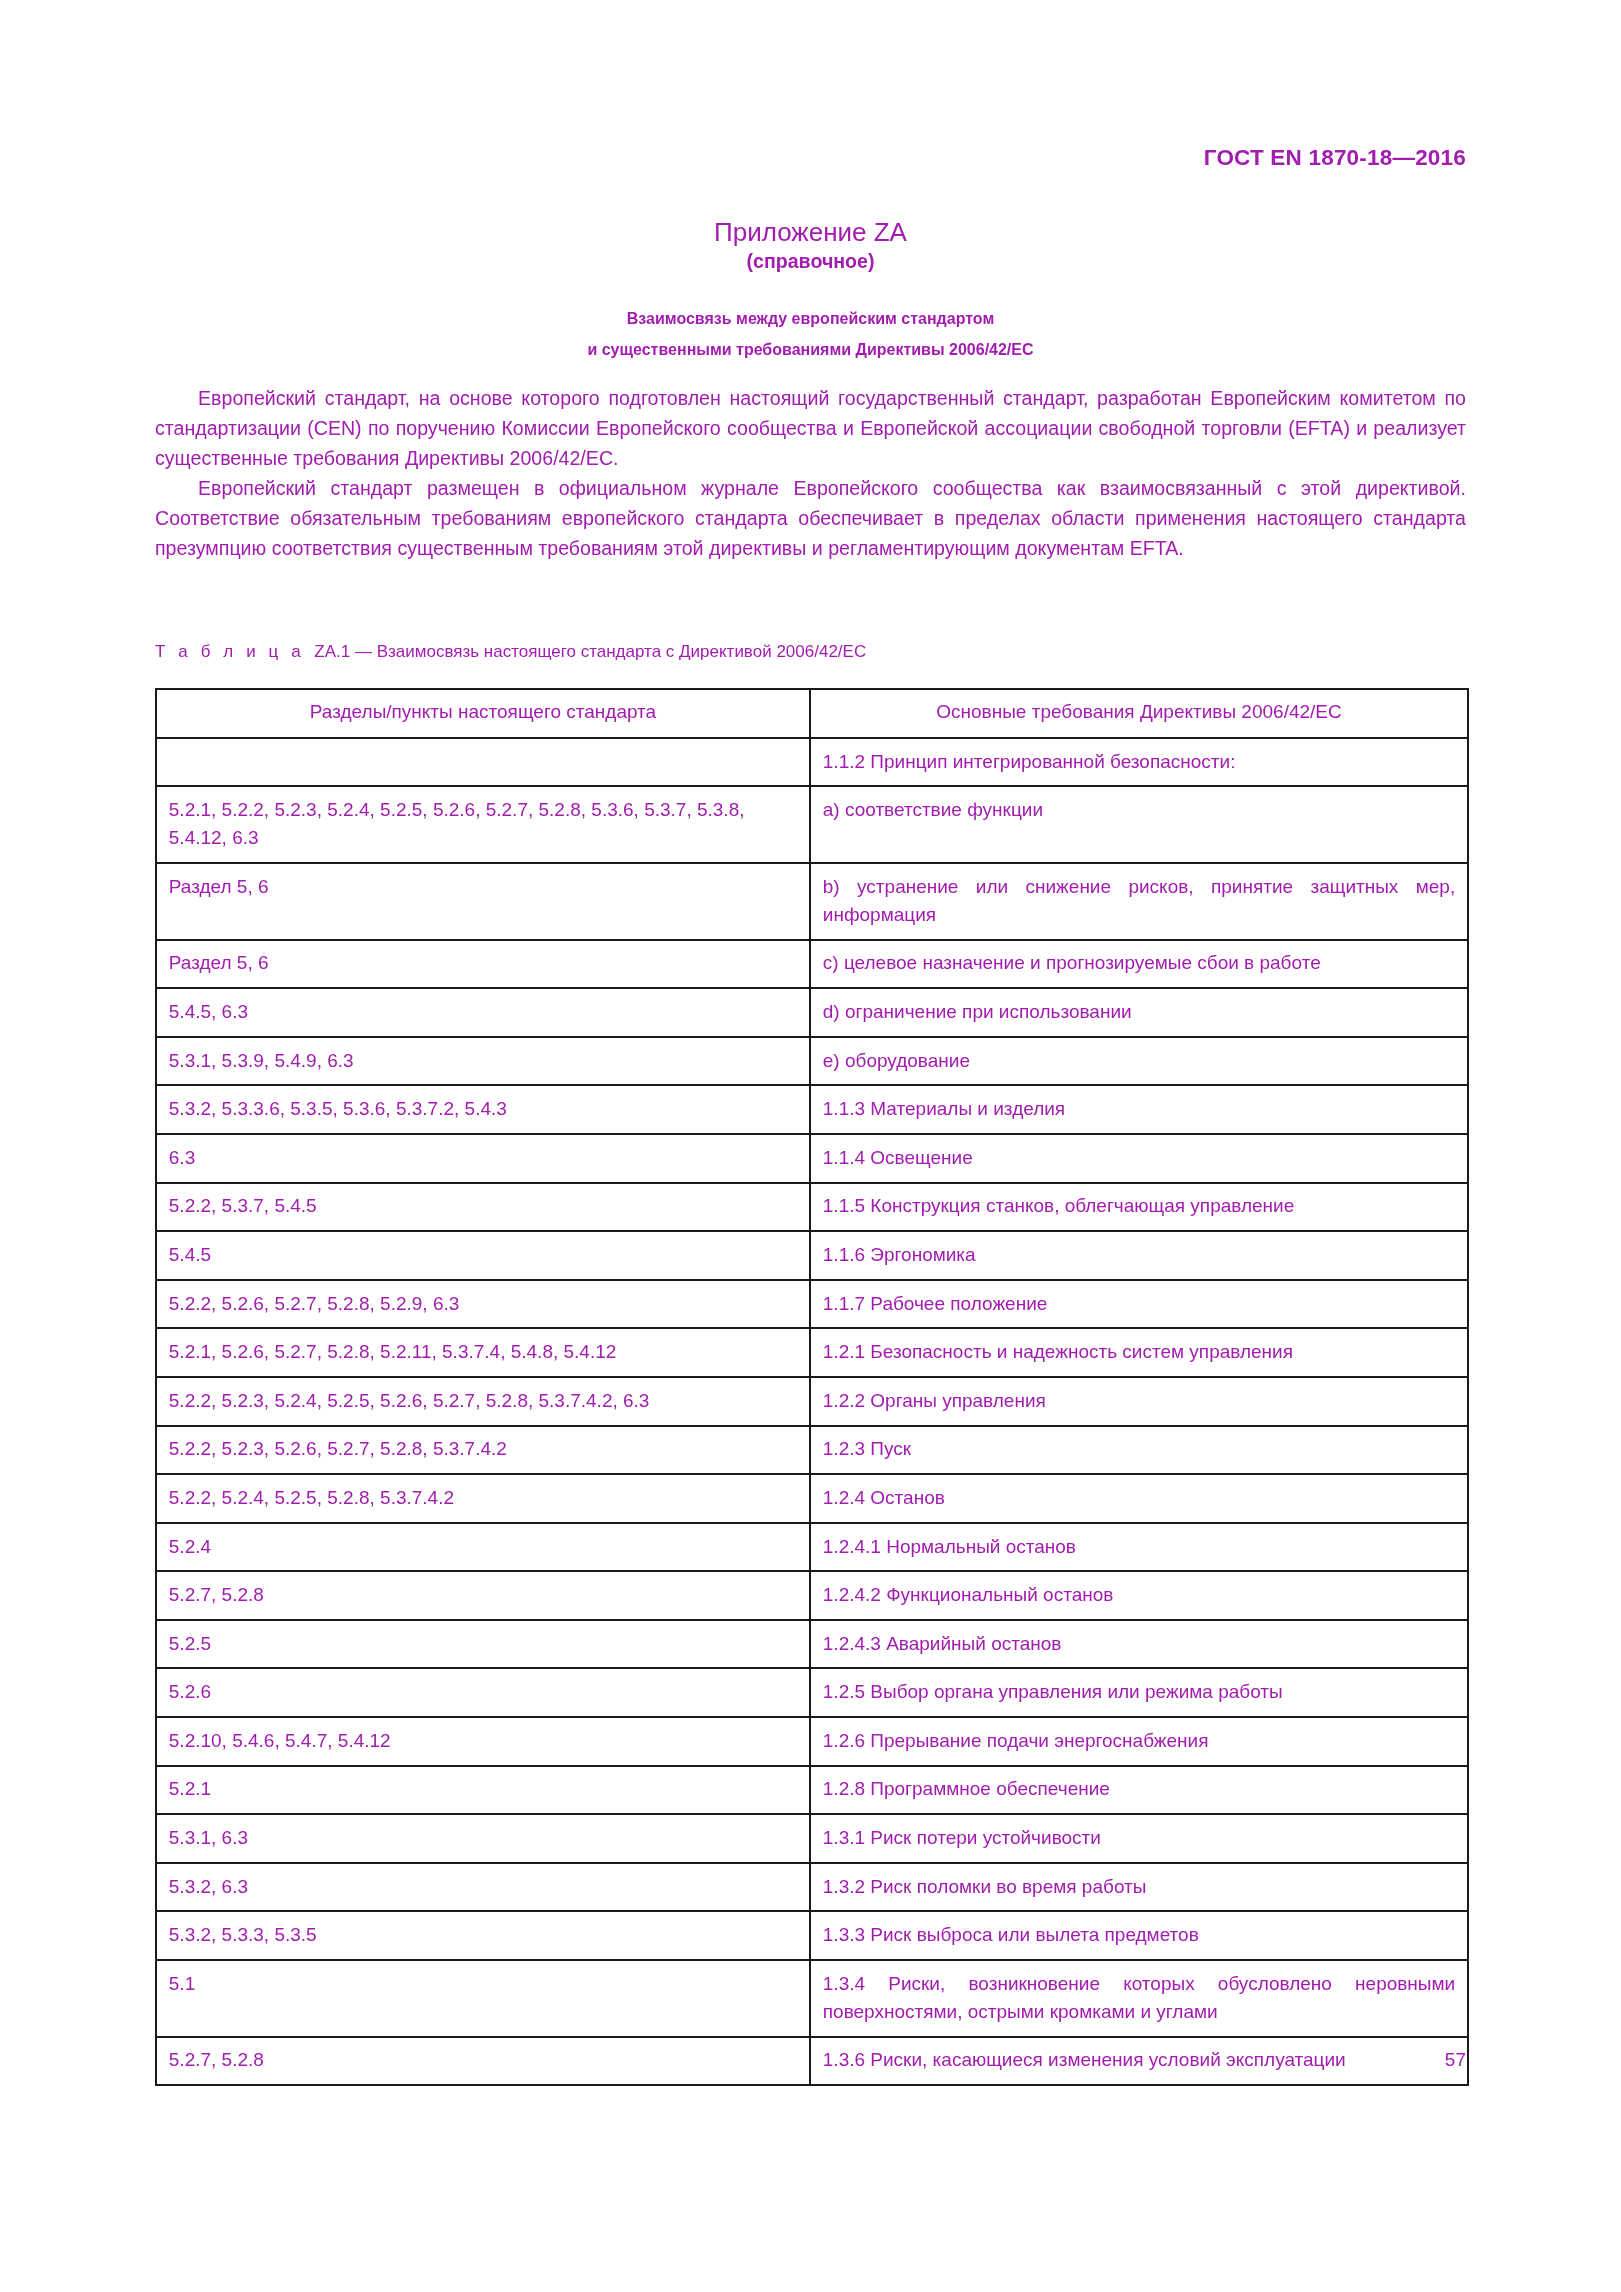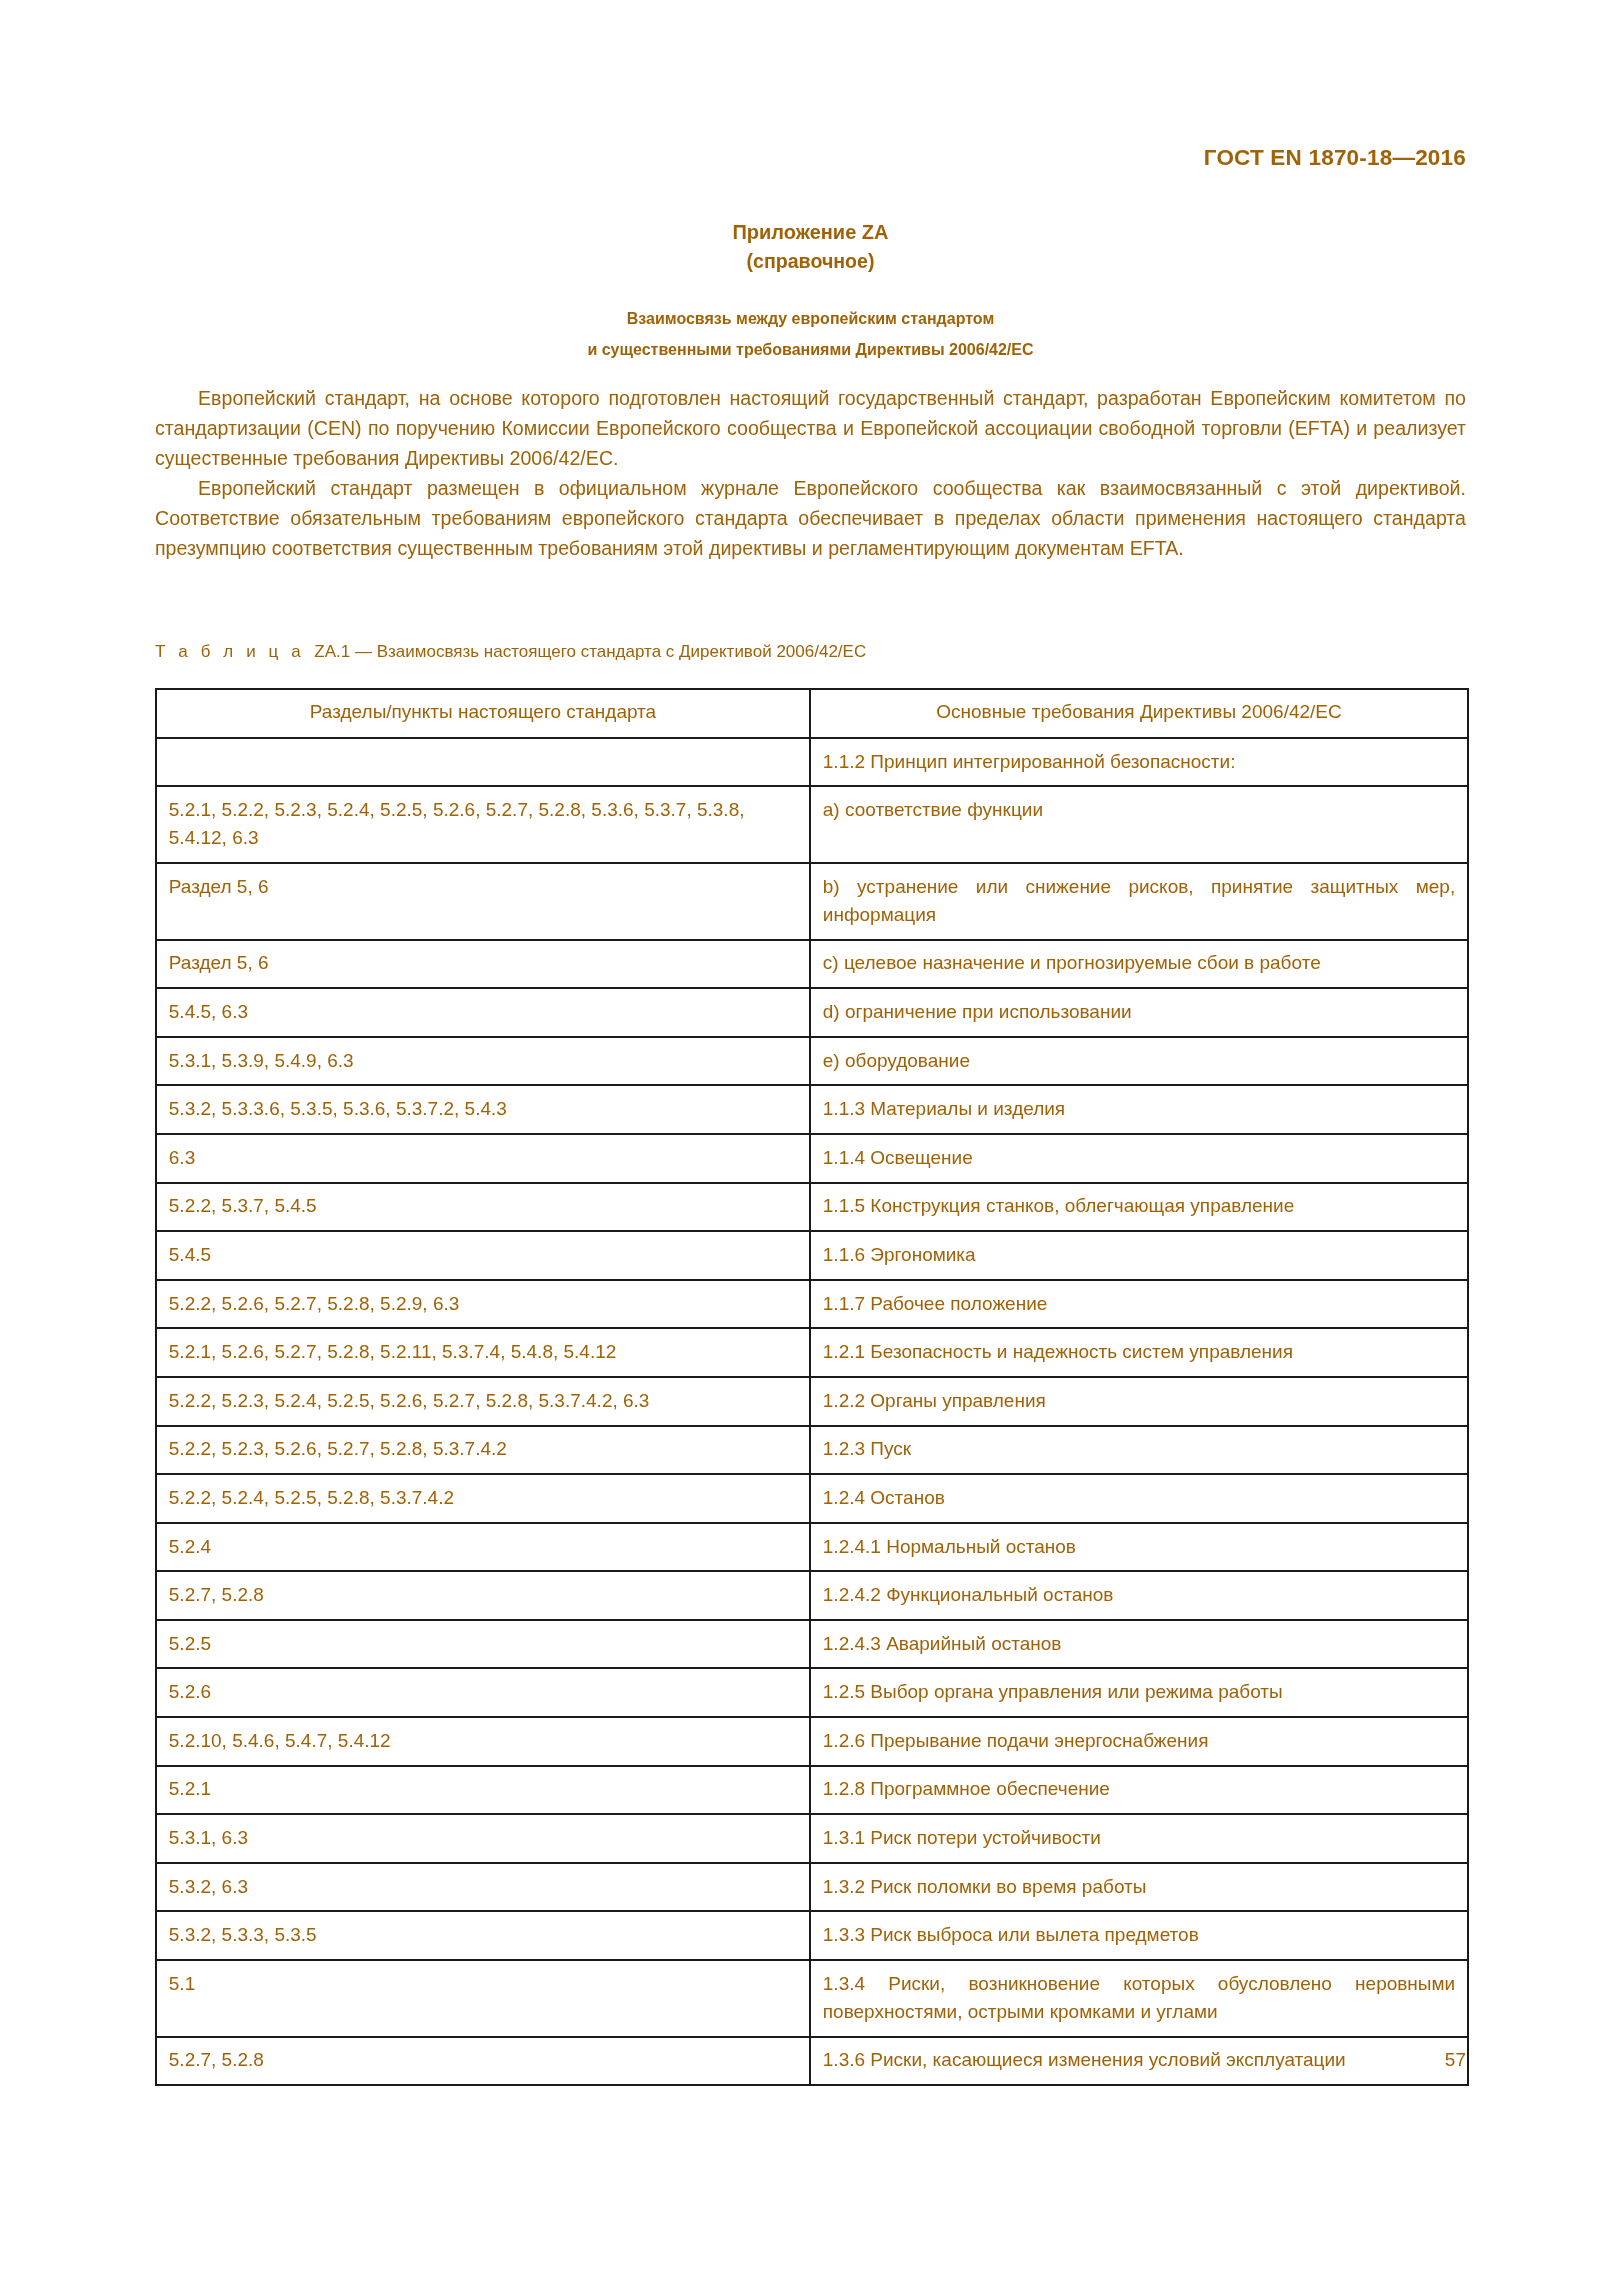--- a/index.html
+++ b/index.html
@@ -6,21 +6,21 @@
     margin: 0;
     padding: 0;
     background: #ffffff;
   }
   .page {
     position: relative;
     width: 1621px;
     height: 2293px;
     background: #ffffff;
     font-family: "Liberation Sans", sans-serif;
-    color: #a16207;
+    color: #a21caf;
     box-sizing: border-box;
     overflow: hidden;
   }
 
   
   .doc-header {
     position: absolute;
     top: 145px;
     right: 155px;
     font-size: 22.5px;
@@ -31,22 +31,22 @@
 
   
   .annex-block {
     position: absolute;
     top: 218px;
     left: 155px;
     width: 1311px;
     text-align: center;
   }
   .annex-name {
-    font-size: 20px;
-    font-weight: bold;
+    font-size: 26px;
+    font-weight: normal;
     line-height: 29px;
   }
   .annex-kind {
     font-size: 19.6px;
     font-weight: bold;
     line-height: 29px;
   }
   .annex-heading {
     margin-top: 27.4px;
     font-size: 16px;

